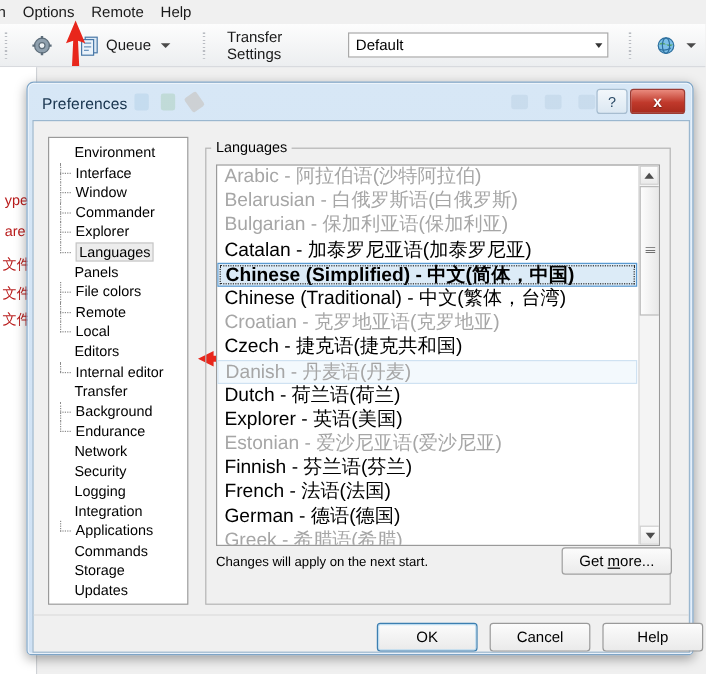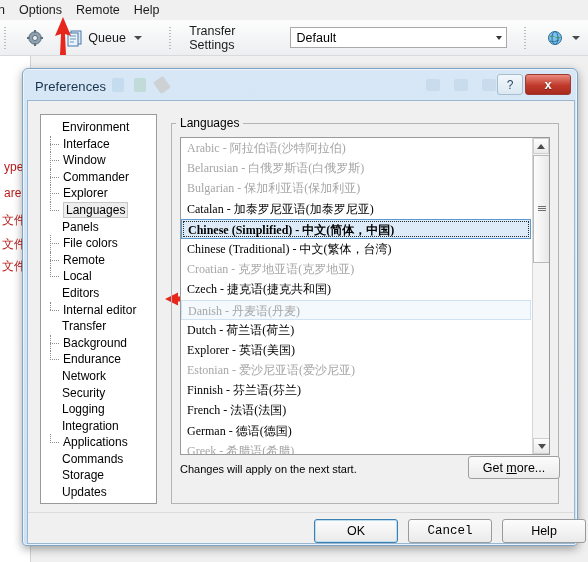--- a/index.html
+++ b/index.html
@@ -88,22 +88,22 @@
 
   
   .group{position:absolute;left:143px;top:22px;width:388px;height:381px;
     border:1px solid #b4b4b4;box-sizing:border-box;}
   .group-lbl{position:absolute;left:148px;top:15px;background:#f0f0f0;padding:0 4px;
     font-size:12px;color:#000;}
 
   .listbox{position:absolute;left:152px;top:36px;width:370px;height:318px;
     background:#fff;border:1px solid #9a9a9a;box-sizing:border-box;overflow:hidden;}
   .rows{position:absolute;left:0;top:0;right:18px;}
-  .row{height:20.2px;line-height:20.2px;font-size:12px;color:#000;padding-left:6px;
-    white-space:nowrap;overflow:hidden;box-sizing:border-box;font-family:Liberation Serif, serif;}
+  .row{height:20.2px;line-height:20.2px;font-size:16px;color:#000;padding-left:6px;
+    white-space:nowrap;overflow:hidden;box-sizing:border-box;}
   .row.dim{color:#a6a6a6;}
   .row.hover{background:#f3f9fd;border:1px solid #cfe2f2;}
   .row.sel{background:#dcebf7;border:1px solid #5a9ad1;font-weight:bold;
     outline:1px dotted #2a2a2a;outline-offset:-3px;}
 
   .scrollbar{position:absolute;right:0;top:0;width:17px;height:100%;
     background:#f4f4f4;border-left:1px solid #d6d6d6;box-sizing:border-box;}
   .sb-btn{height:16px;display:flex;align-items:center;justify-content:center;
     background:linear-gradient(#fdfdfd,#eaeaea);border:1px solid #cfcfcf;box-sizing:border-box;}
   .sb-up{width:0;height:0;border-left:4px solid transparent;border-right:4px solid transparent;border-bottom:5px solid #4d4d4d;}
@@ -119,21 +119,21 @@
     display:flex;align-items:center;justify-content:center;font-size:12.5px;box-sizing:border-box;}
   .getmore u{text-decoration:underline;}
 
   .sep{position:absolute;left:0;top:411px;width:546px;height:0;border-top:1px solid #dcdcdc;}
 
   .dlg-buttons{position:absolute;left:0;top:418px;width:546px;height:26px;}
   .dbtn{position:absolute;top:0;width:84px;height:24px;
     background:linear-gradient(#fcfcfc,#eaeaea);border:1px solid #9a9a9a;border-radius:3px;
     display:flex;align-items:center;justify-content:center;font-size:12.5px;box-sizing:border-box;}
   .dbtn.primary{border:1px solid #3c7fb1;box-shadow:0 0 0 1px #bddcf0 inset;}
-  #btn-ok{left:286px;} #btn-cancel{left:380px;font-family:Liberation Mono, monospace;} #btn-help{left:474px;}
+  #btn-ok{left:286px;} #btn-cancel{left:380px;} #btn-help{left:474px;}
 </style>
 </head>
 <body>
 
 <div id="app-bg">
 
   <div class="menubar">
     <div class="mi clip">n</div>
     <div class="mi">Options</div>
     <div class="mi">Remote</div>

